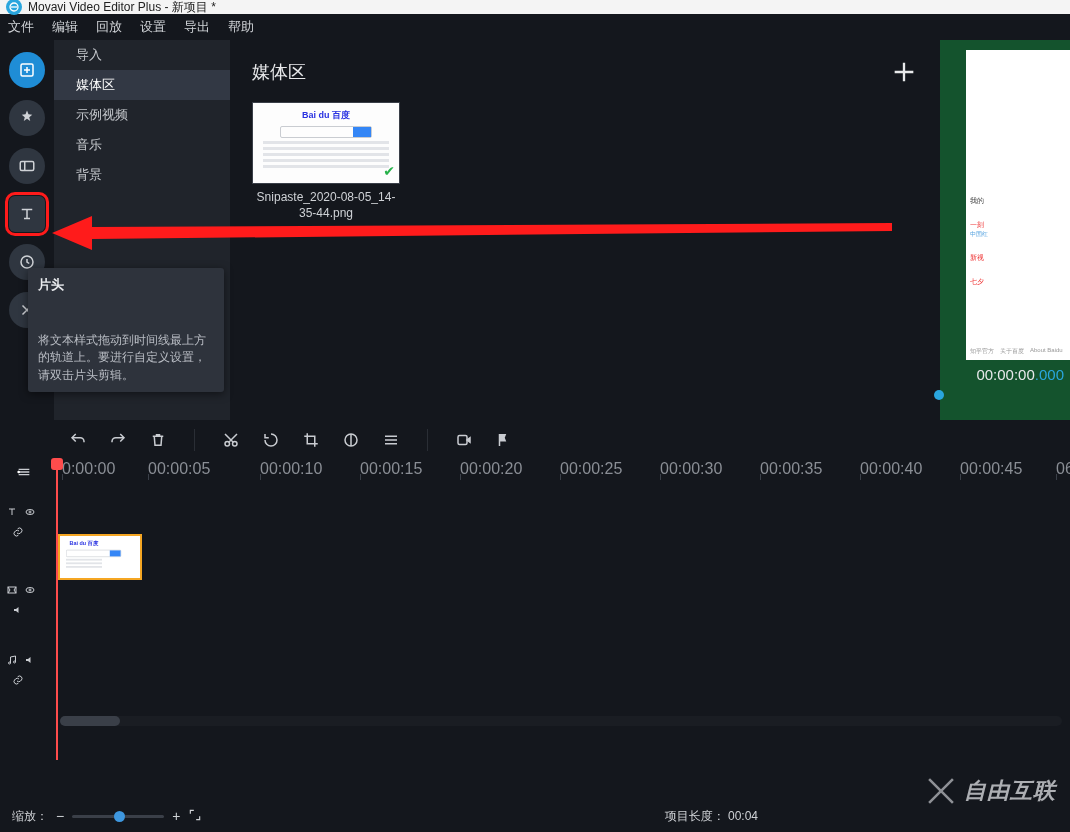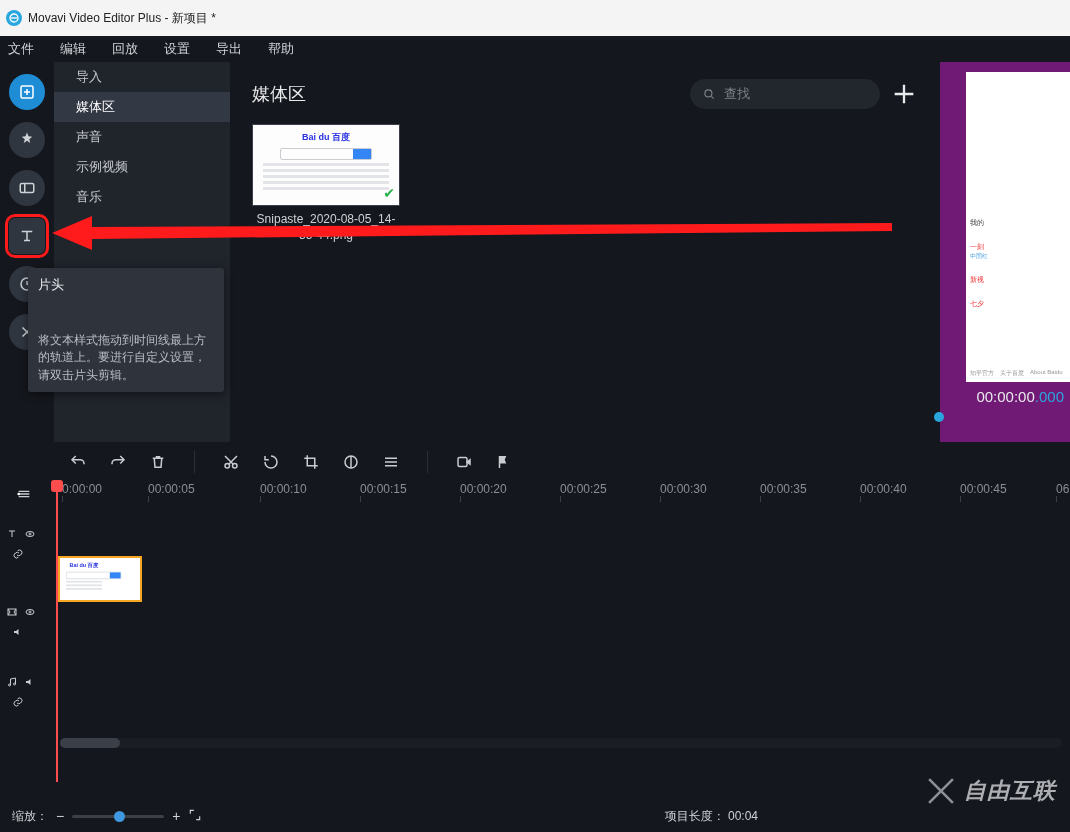--- a/index.html
+++ b/index.html
@@ -1,22 +1,22 @@
 <!DOCTYPE html>
 <html><head>
 <meta charset="utf-8">
 <style>
   * { box-sizing: border-box; margin: 0; padding: 0; font-family: "Microsoft YaHei", Arial, sans-serif; }
   body { width:1070px; height:832px; background:#14171d; overflow:hidden; position:relative; }
   
-  .titlebar { height:36px; background:#f4f4f4; display:flex; align-items:center; padding:0 6px; font-size:12px; color:#222; }
+  .titlebar { height:14px; background:#f4f4f4; display:flex; align-items:center; padding:0 6px; font-size:12px; color:#222; }
   .titlebar .logo { width:16px; height:16px; border-radius:50%; background:#2aa6de; margin-right:6px; display:flex; align-items:center; justify-content:center; }
   .titlebar .logo svg { width:10px; height:10px; }
   
-  .menubar { height:26px; background:#14171d; display:flex; align-items:center; padding:0 8px; gap:26px; font-size:13px; color:#cfd2d6; }
+  .menubar { height:26px; background:#14171d; display:flex; align-items:center; padding:0 8px; gap:18px; font-size:13px; color:#cfd2d6; }
   .menubar span { cursor:default; }
   
   .main { display:flex; height:380px; }
   .sidetools { width:54px; background:#14171d; padding-top:12px; display:flex; flex-direction:column; align-items:center; gap:12px; position:relative; }
   .toolbtn { width:36px; height:36px; border-radius:50%; background:#2f3640; display:flex; align-items:center; justify-content:center; color:#cfd2d6; }
   .toolbtn.accent { background:#1f8dd6; color:#fff; }
   .toolbtn svg { width:18px; height:18px; }
   .toolbtn.highlight { outline:3px solid #ff1b1b; outline-offset:1px; border-radius:6px; }
   .subnav { width:176px; background:#20242b; }
   .subnav .item { height:30px; display:flex; align-items:center; padding:0 22px; font-size:13px; color:#c6c9ce; }
@@ -31,47 +31,47 @@
   .thumb { margin-top:12px; width:148px; }
   .thumb-img { width:148px; height:82px; background:#fdfdfd; border:1px solid #3a3f48; position:relative; overflow:hidden; }
   .baidu-sim { padding:6px 10px; }
   .baidu-sim .blogo { font-size:9px; font-weight:bold; color:#2932e1; text-align:center; }
   .baidu-sim .bsearch { margin:4px auto 3px auto; width:92px; height:12px; border:1px solid #c9ccd1; border-radius:2px; position:relative; }
   .baidu-sim .bsearch::after { content:""; position:absolute; right:0; top:0; width:18px; height:100%; background:#3486f6; }
   .baidu-sim .bline { height:3px; background:#e2e4e8; margin:3px 0; }
   .thumb-img .check { position:absolute; right:4px; bottom:4px; color:#28b24b; font-size:14px; }
   .thumb-name { font-size:12px; color:#cfd2d6; text-align:center; margin-top:6px; line-height:1.3; }
   
-  .preview { width:130px; background:#701a75; position:relative; padding:10px 0 0 0; }
+  .preview { width:130px; background:#14532d; position:relative; padding:10px 0 0 0; }
   .preview-img { width:104px; height:310px; margin-left:26px; background:#fff; position:relative; overflow:hidden; font-size:7px; color:#444; }
   .preview-img .red { color:#e33; }
   .preview-img .footer { position:absolute; bottom:4px; left:4px; right:4px; font-size:6px; color:#999; display:flex; gap:6px; }
   .preview-dot { position:absolute; left:-6px; bottom:20px; width:10px; height:10px; border-radius:50%; background:#2aa6de; }
   .preview-time { text-align:right; padding:6px 6px 0 0; font-size:15px; color:#e8e9eb; }
   .preview-time .ms { color:#2aa6de; }
   
   .tooltip { position:absolute; left:28px; top:268px; width:196px; background:#2e333c; border-radius:3px; padding:8px 10px; box-shadow:0 2px 8px rgba(0,0,0,.5); z-index:40; }
-  .tooltip .tt-title { color:#eaecef; font-size:13px; font-weight:400; margin-bottom:4px; }
+  .tooltip .tt-title { color:#eaecef; font-size:13px; font-weight:700; margin-bottom:4px; }
   .tooltip .tt-body { color:#b9bdc4; font-size:12px; line-height:1.45;margin-top:38px; }
   
   .arrow-ann { position:absolute; left:52px; top:216px; width:840px; height:34px; z-index:30; pointer-events:none; }
   
   .tl-toolbar { height:40px; background:#14171d; display:flex; align-items:center; padding:0 18px 0 68px; gap:20px; color:#c9ccd1; }
   .tl-toolbar .sep { width:1px; height:22px; background:#2a2e35; margin:0 6px; }
   .tl-toolbar svg { width:18px; height:18px; }
   .tl-icon { display:flex; align-items:center; justify-content:center; width:20px; height:20px; }
   
   .timeline { position:relative; background:#14171d; height:300px; }
   .tl-left { position:absolute; left:0; top:0; width:46px; height:100%; background:#14171d; }
   .tl-left .addtrack { position:absolute; left:16px; top:4px; color:#c9ccd1; }
   .track-icons { position:absolute; left:6px; top:42px; width:40px; }
   .track-icons .row { height:20px; display:flex; align-items:center; gap:6px; color:#c9ccd1; font-size:11px; }
   .track-icons .row svg { width:12px; height:12px; }
   .ruler { position:absolute; left:46px; right:0; top:0; height:24px; }
-  .ruler .tick { position:absolute; top:0; font-size:12px; color:#8a8e95; }
+  .ruler .tick { position:absolute; top:0; font-size:16px; color:#8a8e95; }
   .ruler .tick::before { content:""; position:absolute; left:0; top:14px; width:1px; height:6px; background:#3a3f48; }
   .playhead { position:absolute; left:56px; top:0; width:2px; height:300px; background:#ff4c4c; z-index:5; }
   .playhead::before { content:""; position:absolute; top:-2px; left:-5px; width:12px; height:12px; background:#ff4c4c; border-radius:3px; }
   .tracks { position:absolute; left:46px; right:0; top:24px; }
   .track { height:20px; display:flex; align-items:center; }
   .track.video { height:50px; margin-top:48px; }
   .clip { margin-left:12px; width:84px; height:46px; border:2px solid #f5a623; background:#fff; overflow:hidden; }
   .clip .baidu-sim { transform:scale(.6); transform-origin:top left; }
   .tl-scroll { position:absolute; left:60px; right:8px; bottom:34px; height:10px; background:#1a1d23; border-radius:5px; }
   .tl-scroll .thumb-s { position:absolute; left:0; top:0; width:60px; height:100%; background:#3a3f48; border-radius:5px; }
@@ -141,36 +141,29 @@
     <div class="toolbtn">
       <svg viewBox="0 0 24 24" fill="none" stroke="currentColor" stroke-width="2">
           <path d="M6 6l12 12M6 18L18 6"></path>
         </svg>
     </div>
   </div>
 
   <div class="subnav">
     <div class="item">导入</div>
     <div class="item active">媒体区</div>
-    <div class="item">声音</div>
     <div class="item">示例视频</div>
     <div class="item">音乐</div>
+    <div class="item">背景</div>
   </div>
 
   <div class="mediapanel">
     <div class="media-head">
       <h2>媒体区</h2>
       <div class="searchwrap">
-        <div class="searchbox">
-          <svg viewBox="0 0 24 24" fill="none" stroke="currentColor" stroke-width="2">
-              <circle cx="11" cy="11" r="6"></circle>
-              <path d="M20 20l-4-4"></path>
-            </svg>
-          <span>查找</span>
-        </div>
         <div class="addbtn">
           <svg viewBox="0 0 24 24" fill="none" stroke="currentColor" stroke-width="2">
               <path d="M12 4v16M4 12h16"></path>
             </svg>
         </div>
       </div>
     </div>
     <div class="thumb">
       <div class="thumb-img">
         <div class="baidu-sim">

